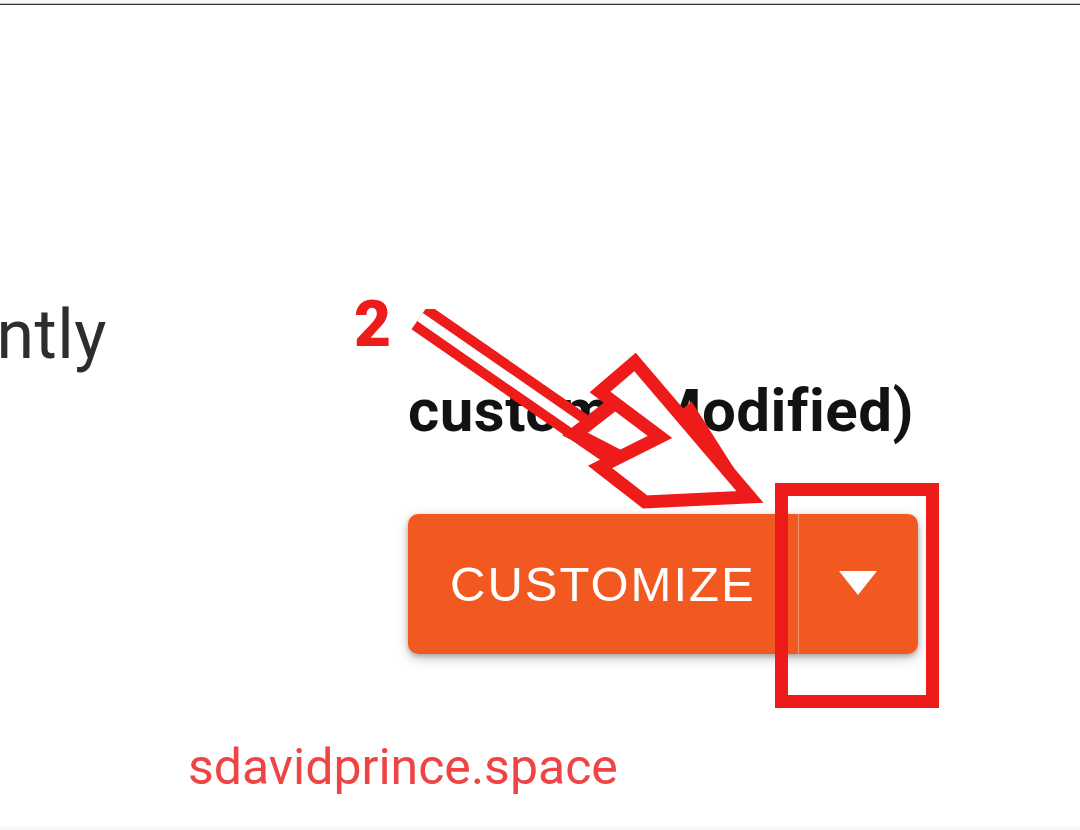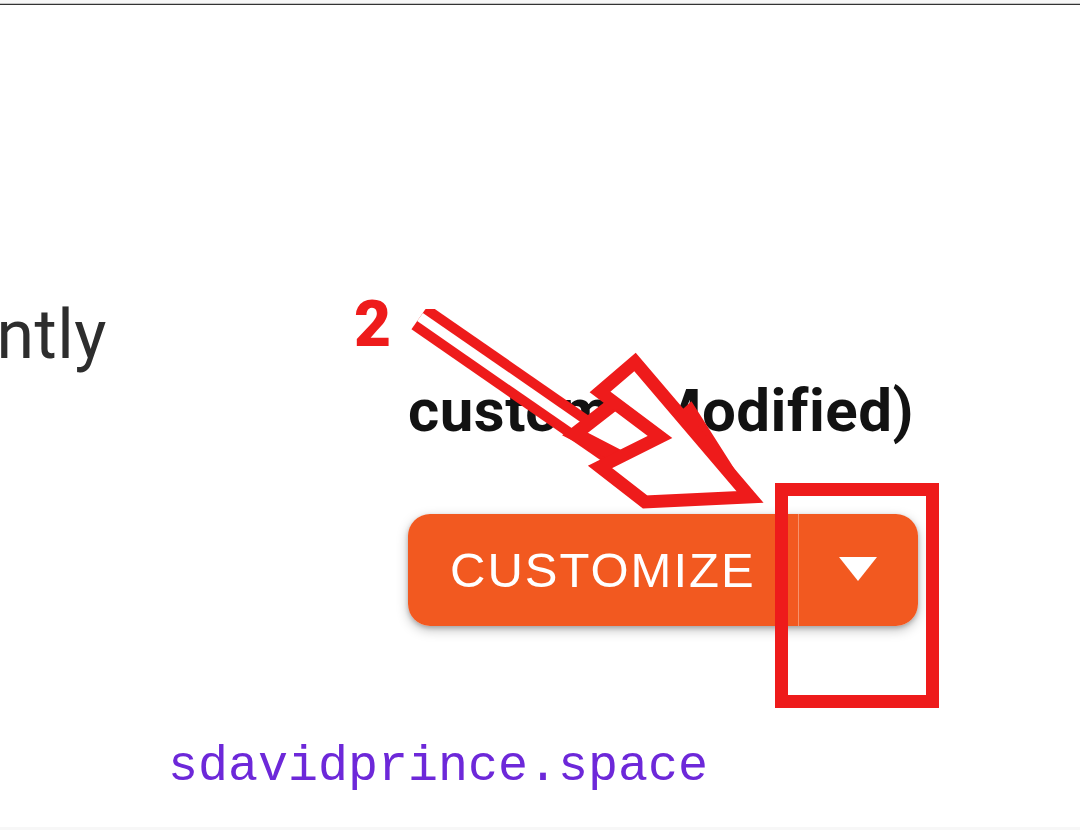--- a/index.html
+++ b/index.html
@@ -46,22 +46,22 @@
     font-size:60px;
     font-weight:700;
     color:#121212;
     letter-spacing:.5px;
   }
   .btn-group{
     position:absolute;
     left:408px;
     top:509px;
     display:flex;
-    height:112px;
-    border-radius:22px;
+    height:140px;
+    border-radius:10px;
     box-shadow:0 4px 12px rgba(0,0,0,.25), 0 2px 4px rgba(0,0,0,.2);
     overflow:hidden;
   }
   .btn-main{
     background:#f25920;
     color:#fff;
     border:none;
     font-size:49px;
     font-weight:500;
     letter-spacing:2px;
@@ -107,26 +107,25 @@
     left:775px;
     top:478px;
     width:164px;
     height:225px;
     border:13px solid #ee1b1b;
     box-sizing:border-box;
     pointer-events:none;
   }
   .watermark{
     position:absolute;
-    left:168px;
+    left:188px;
     top:733px;
     font-size:50px;
     font-weight:400;
-    color:#6d28d9;
-    font-family:Liberation Mono, monospace;
+    color:#ef4444;
   }
 </style>
 </head>
 <body>
 
 <div class="card">
 
   <div class="partial-text">rently</div>
 
 

